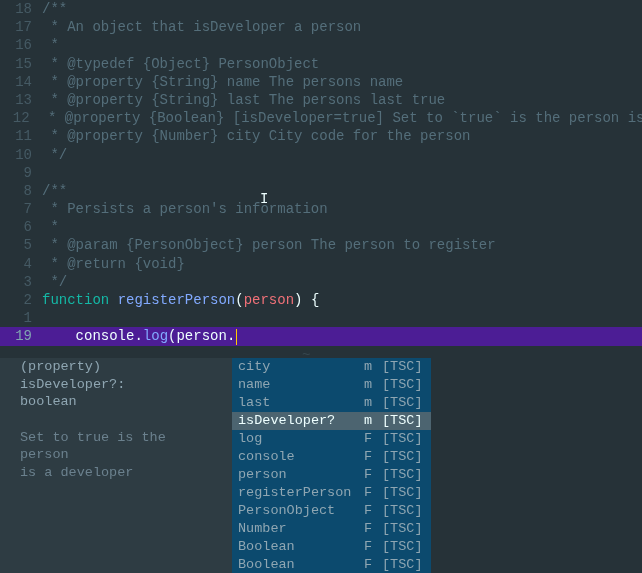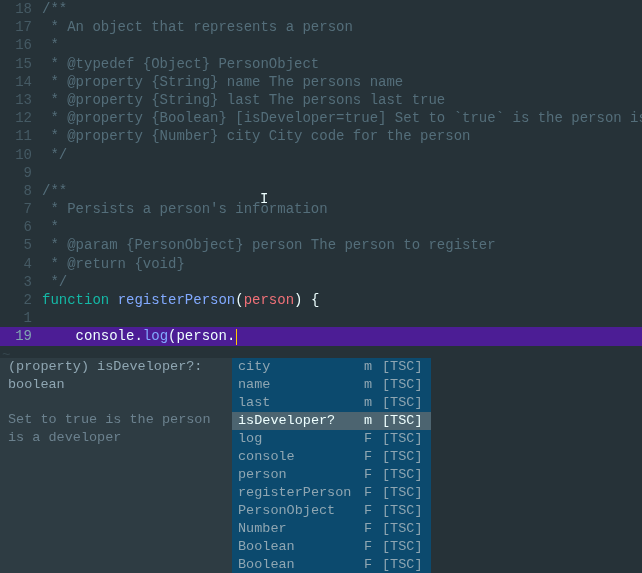--- a/index.html
+++ b/index.html
@@ -8,21 +8,21 @@
     font-family: 'Consolas', 'Monaco', 'Courier New', monospace;
     font-size: 14px;
     line-height: 1.3;
     color: #546e7a;
     width: 642px;
     height: 573px;
     overflow: hidden;
     position: relative;
   }
   .editor { position: relative; }
-  .line { display: flex; white-space: pre; }
+  .line { display: flex; white-space: pre; justify-content: center; }
   .gutter {
     width: 42px;
     text-align: right;
     padding-right: 10px;
     color: #455a64;
     user-select: none;
     flex-shrink: 0;
   }
   .gutter.current { color: #80a4b1; }
   .code { flex: 1; }
@@ -45,21 +45,21 @@
   .popup {
     position: absolute;
     top: 358px;
     left: 0;
     background: #2e3c43;
     display: flex;
     font-size: 13.5px;
   }
   .hint {
     width: 232px;
-    padding: 0 8px;
+    padding: 0 20px;
     color: #8fa6b2;
   }
   .hint .dim { color: #6b818e; }
   .completion {
     background: #0c4a6e;
     color: #8fa6b2;
   }
   .comp-row {
     display: flex;
     padding: 0 8px 0 6px;
@@ -82,21 +82,21 @@
     vertical-align: middle;
     margin-left: 1px;
   }
 </style>
 </head>
 <body>
 
 <div class="editor">
   <div id="lines">
       <div class="line"><span class="gutter">18</span><span class="code"><span class="comment">/**</span></span></div>
-      <div class="line"><span class="gutter">17</span><span class="code"><span class="comment"> * An object that represents a person</span></span></div>
+      <div class="line"><span class="gutter">17</span><span class="code"><span class="comment"> * An object that isDeveloper a person</span></span></div>
       <div class="line"><span class="gutter">16</span><span class="code"><span class="comment"> *</span></span></div>
       <div class="line"><span class="gutter">15</span><span class="code"><span class="comment"> * @typedef {Object} PersonObject</span></span></div>
       <div class="line"><span class="gutter">14</span><span class="code"><span class="comment"> * @property {String} name The persons name</span></span></div>
       <div class="line"><span class="gutter">13</span><span class="code"><span class="comment"> * @property {String} last The persons last true</span></span></div>
       <div class="line"><span class="gutter">12</span><span class="code"><span class="comment"> * @property {Boolean} [isDeveloper=true] Set to `true` is the person is</span></span></div>
       <div class="line"><span class="gutter">11</span><span class="code"><span class="comment"> * @property {Number} city City code for the person</span></span></div>
       <div class="line"><span class="gutter">10</span><span class="code"><span class="comment"> */</span></span></div>
       <div class="line"><span class="gutter">9</span><span class="code"></span></div>
       <div class="line"><span class="gutter">8</span><span class="code"><span class="comment">/**</span></span></div>
       <div class="line"><span class="gutter">7</span><span class="code"><span class="comment"> * Persists a person's information</span></span></div>

